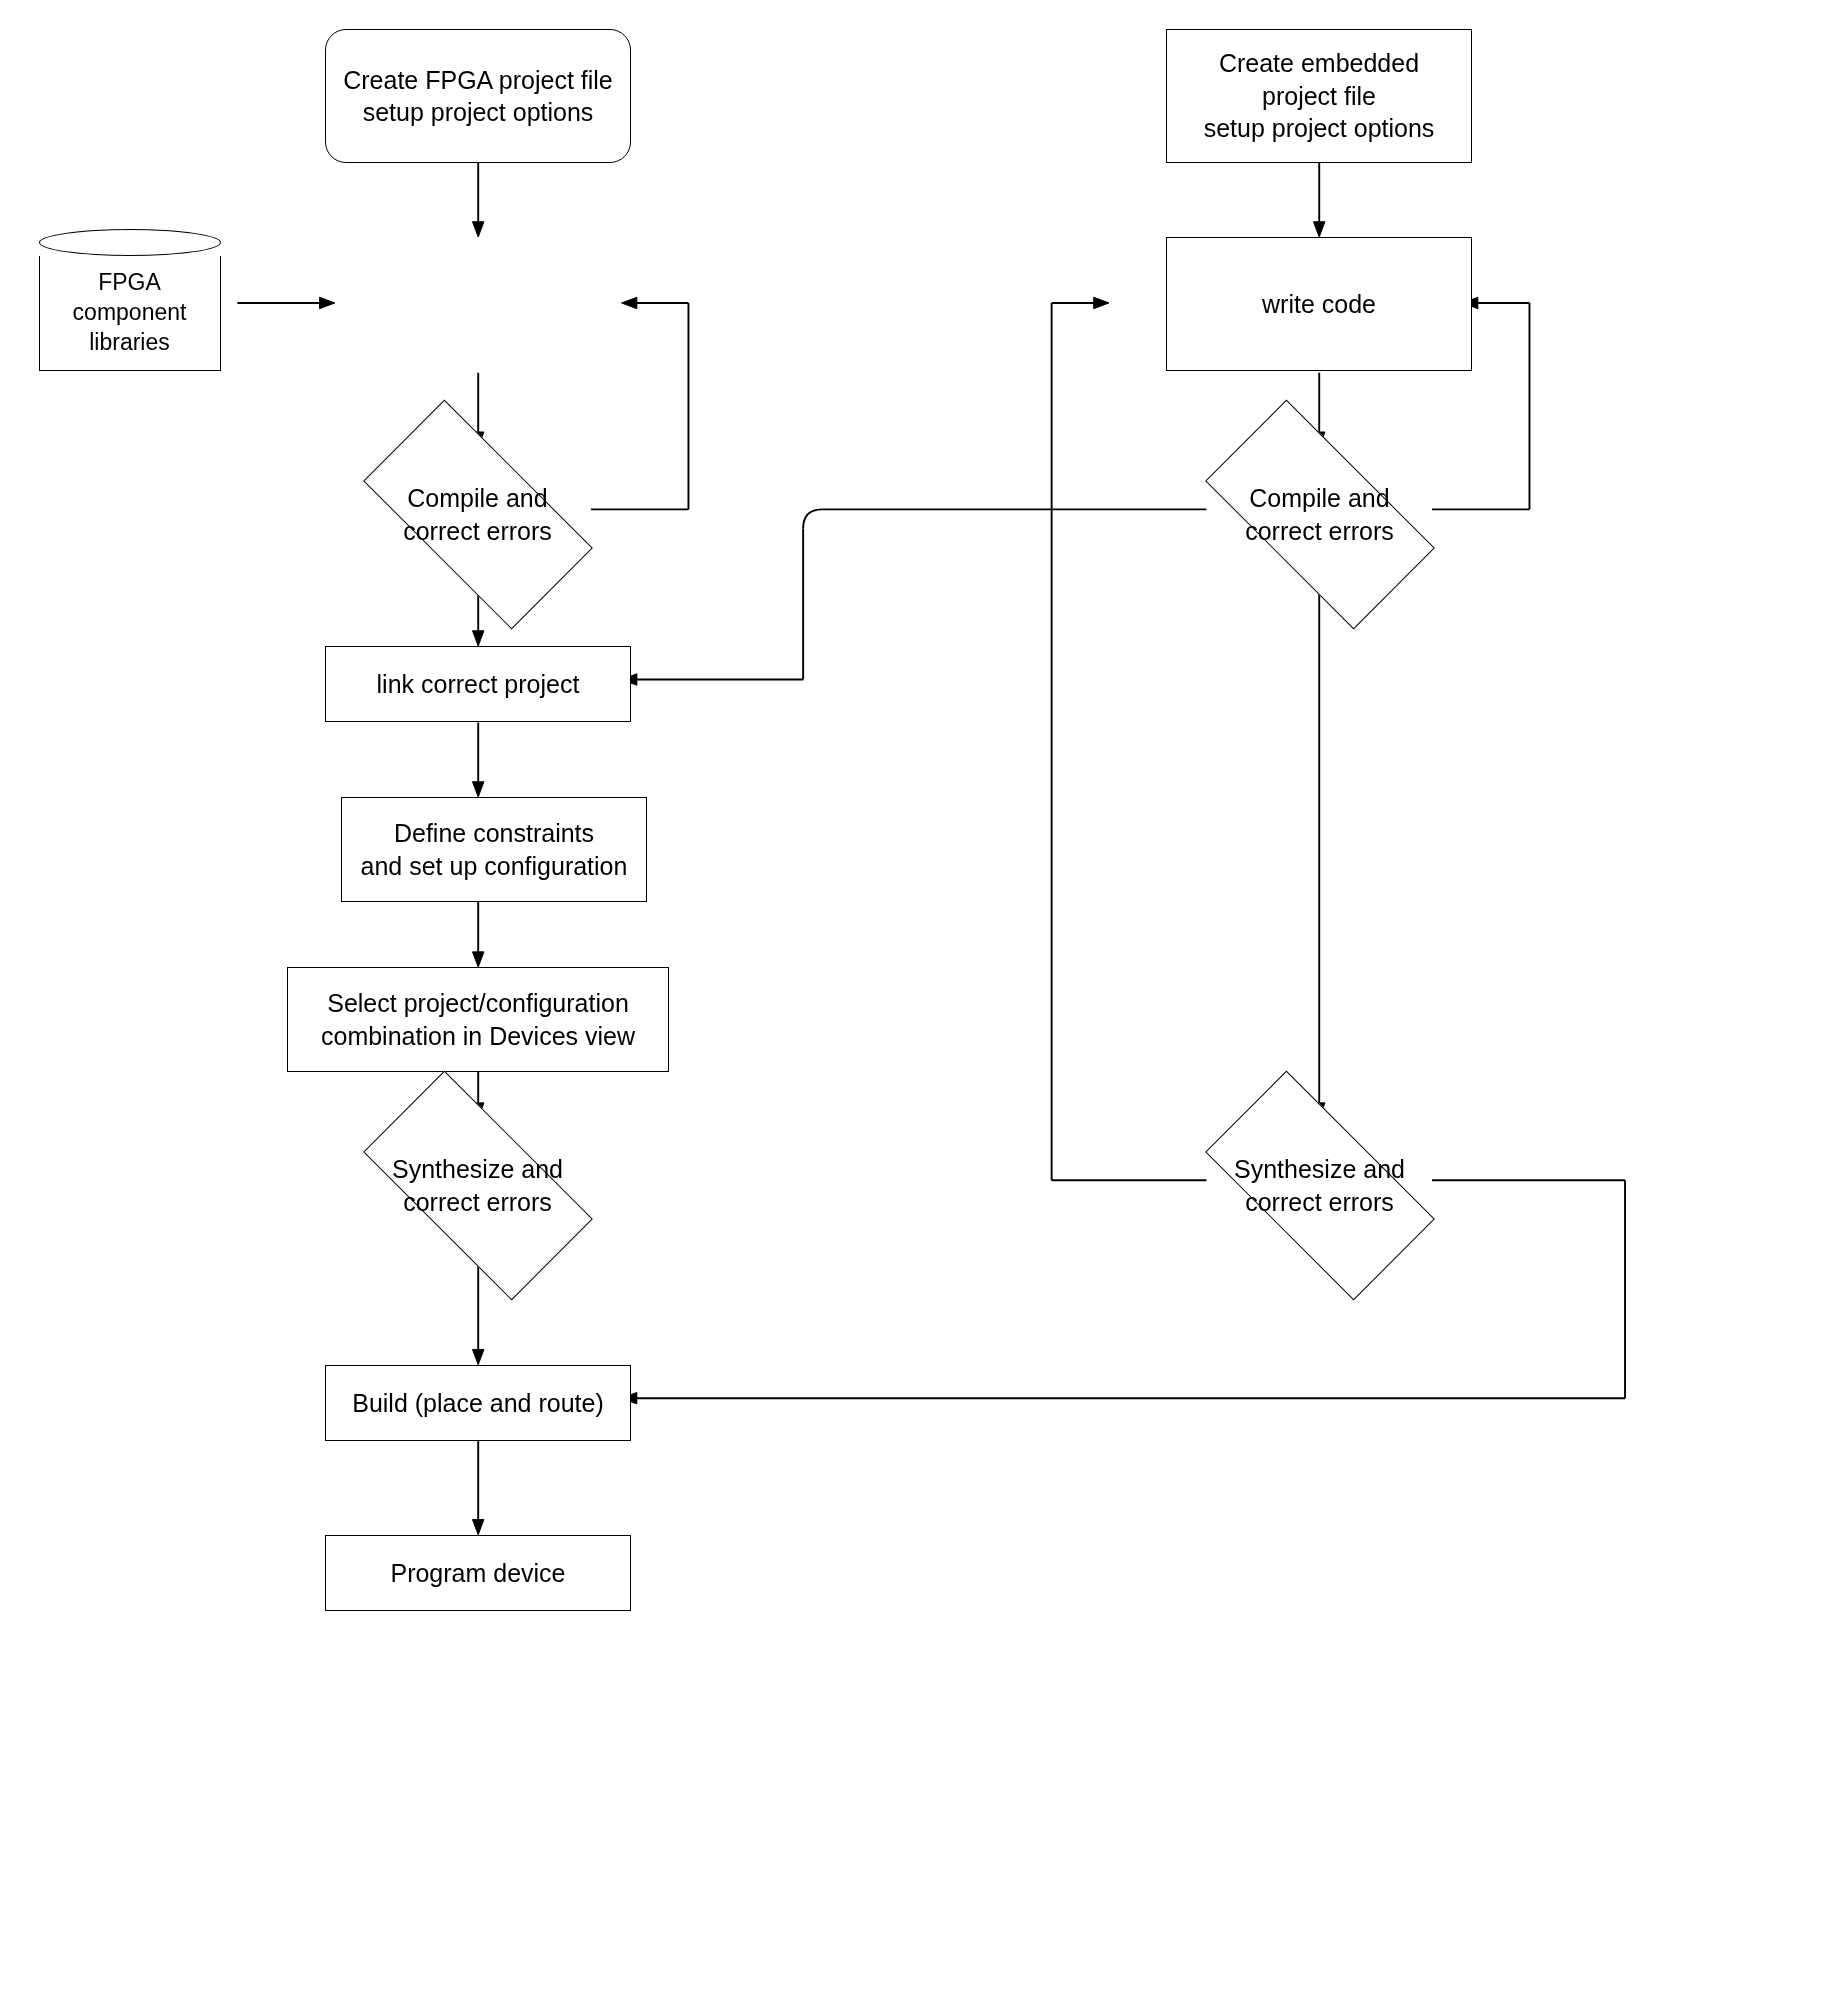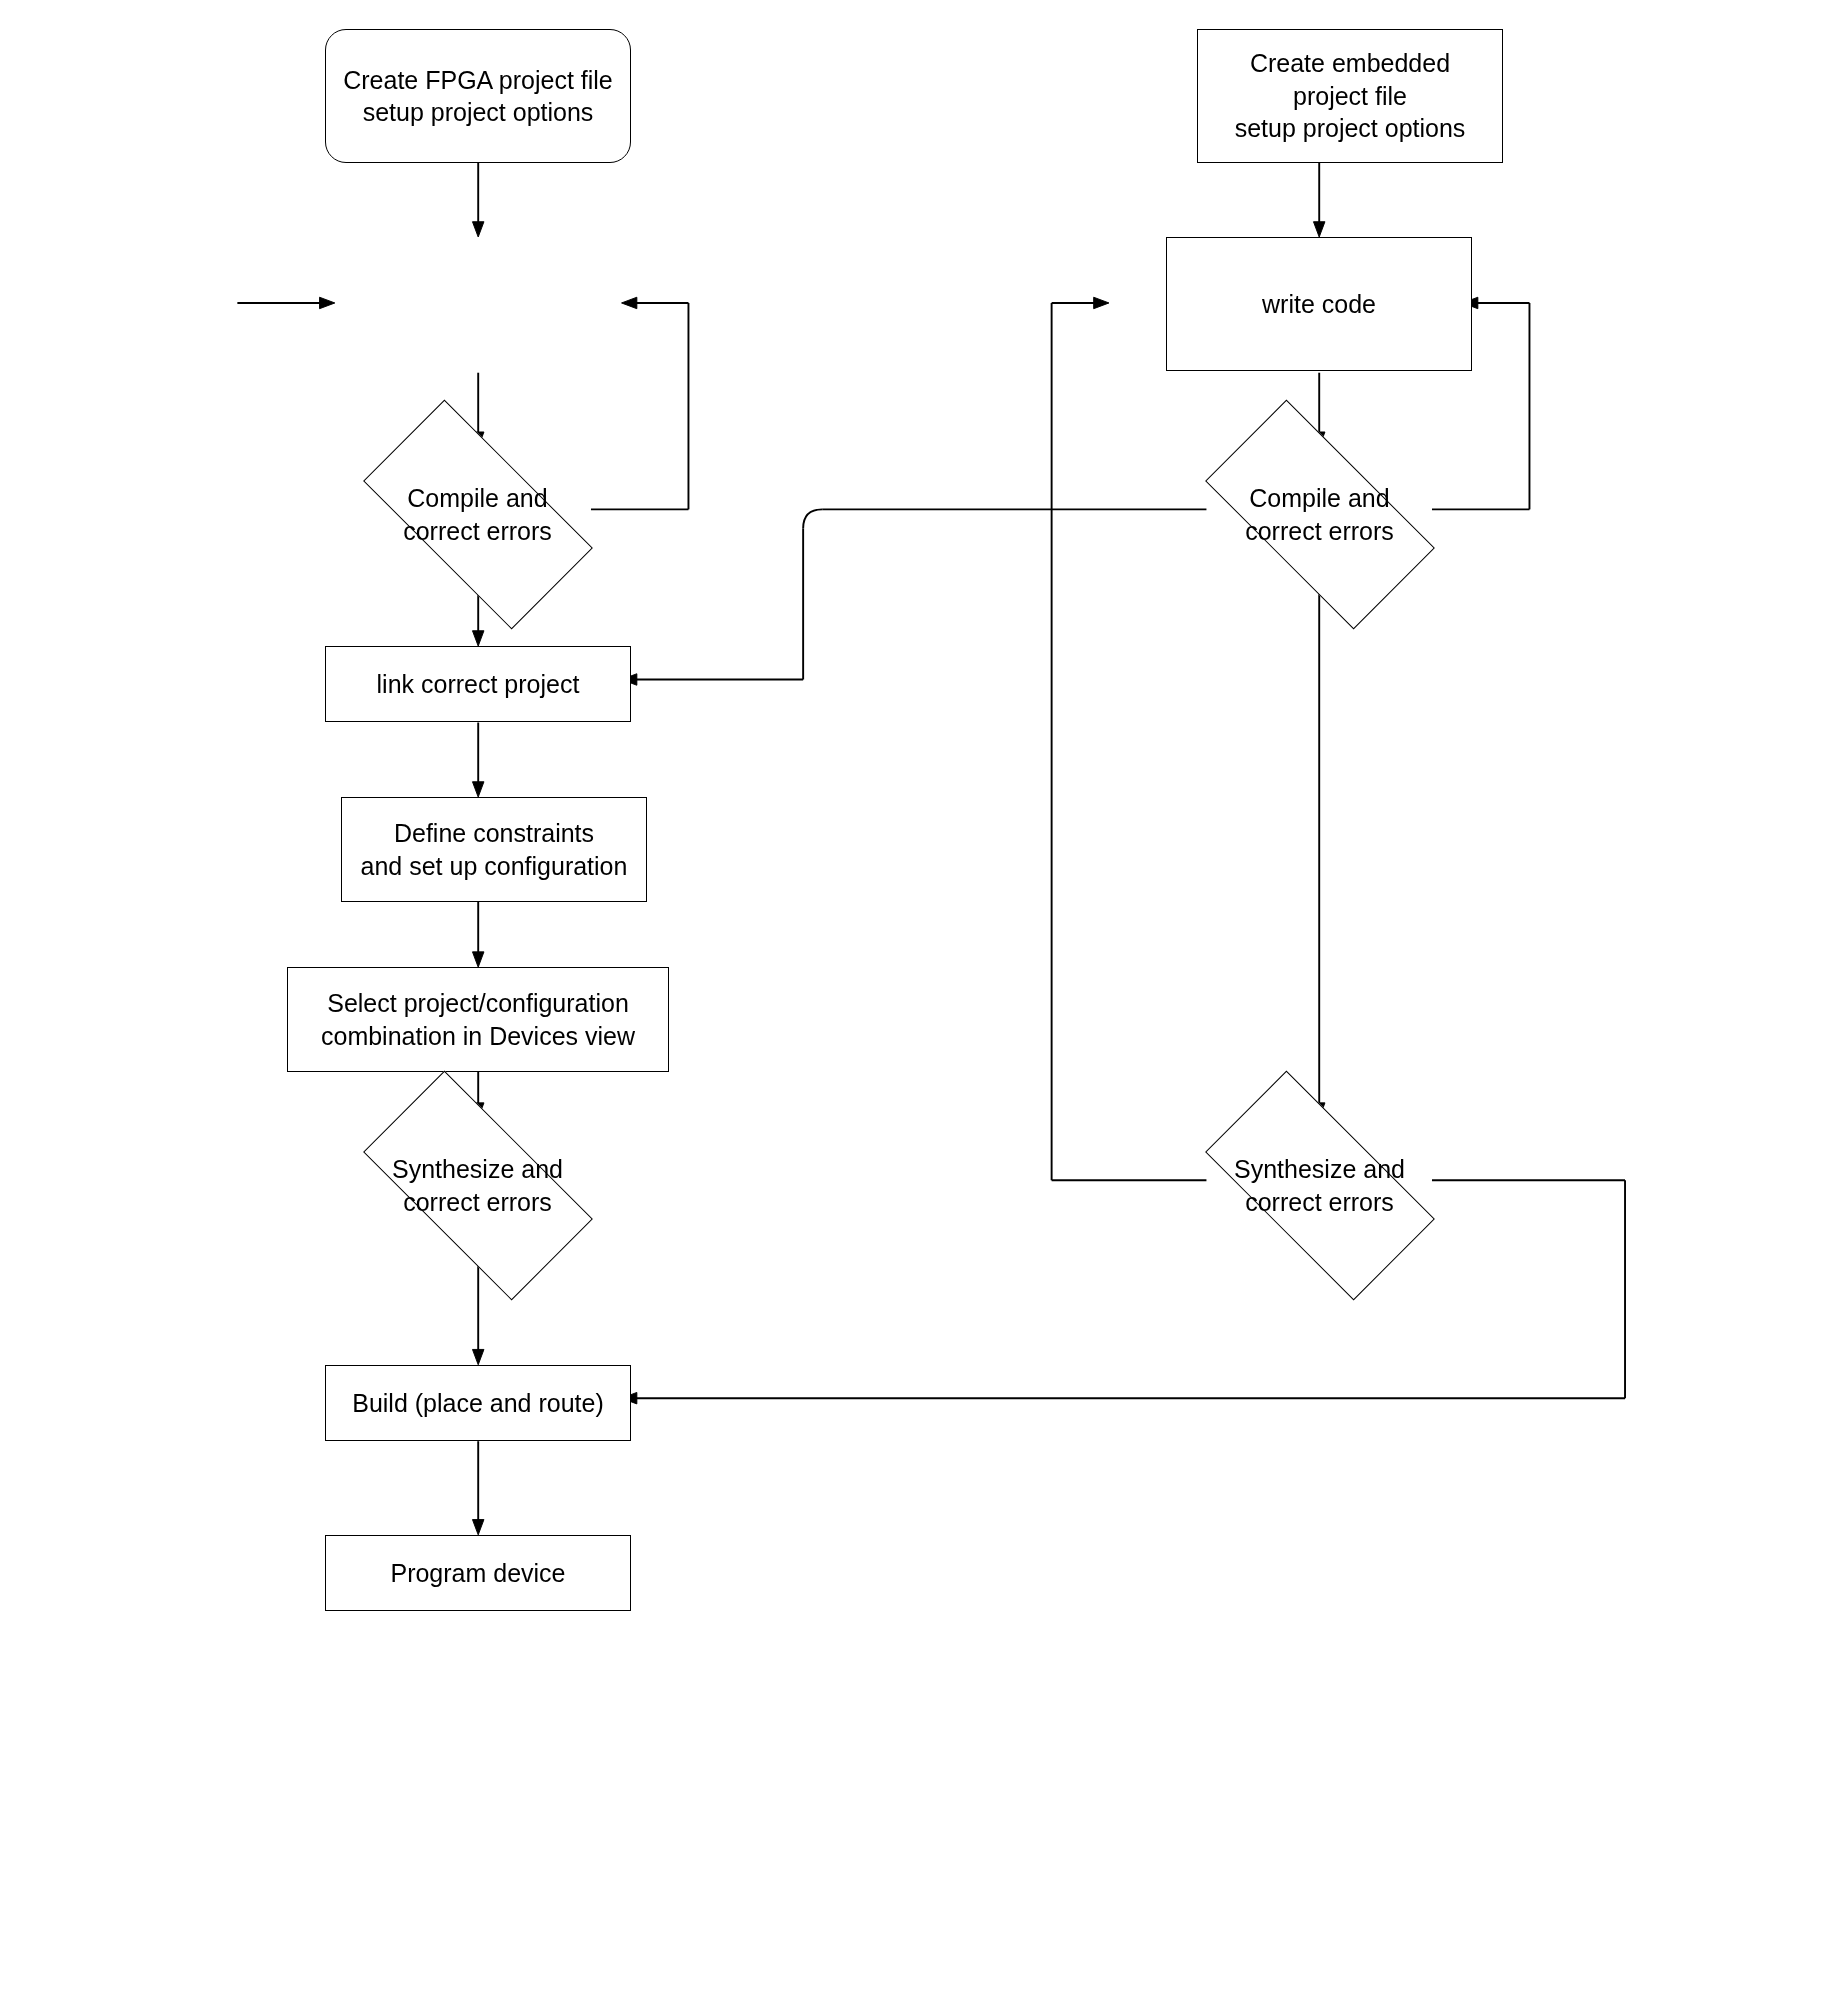--- a/index.html
+++ b/index.html
@@ -165,25 +165,32 @@
     <line x1="1100" y1="317" x2="1150" y2="317"></line>
     <polygon points="1160,317 1144,311 1144,323"></polygon>
 
   </svg>
 
   <div class="box" style="left:325px; top:29px; width:306px; height:134px; font-size:25px;border-radius:21px;">
     <span style="white-space:pre-line;">Create FPGA project file
 setup project options</span>
   </div>
 
-  <div class="box" style="left:1197px; top:29px; width:306px; height:134px; font-size:25px;">
+  <div class="box" style="left:1166px; top:29px; width:306px; height:134px; font-size:25px;">
     <span style="white-space:pre-line;">Create embedded project file
 setup project options</span>
   </div>
 
+  <div class="cylinder" style="left:29px; top:229px; width:201px;">
+    <div class="cylinder-top" style="width:182px; height:27px;"></div>
+    <div class="cylinder-body" style="width:182px; height:115px;">
+      <span style="white-space:pre-line;">FPGA component
+libraries</span>
+    </div>
+  </div>
 
 
   <div class="box" style="left:1166px; top:237px; width:306px; height:134px; font-size:25px;">
     <span>write code</span>
   </div>
 
   <div class="diamond-container" style="left:315px; top:438px; width:325px; height:153px;">
     <div class="diamond" style="width:210px; height:115px;"></div>
     <div class="diamond-text">
       <span style="white-space:pre-line;">Compile and

